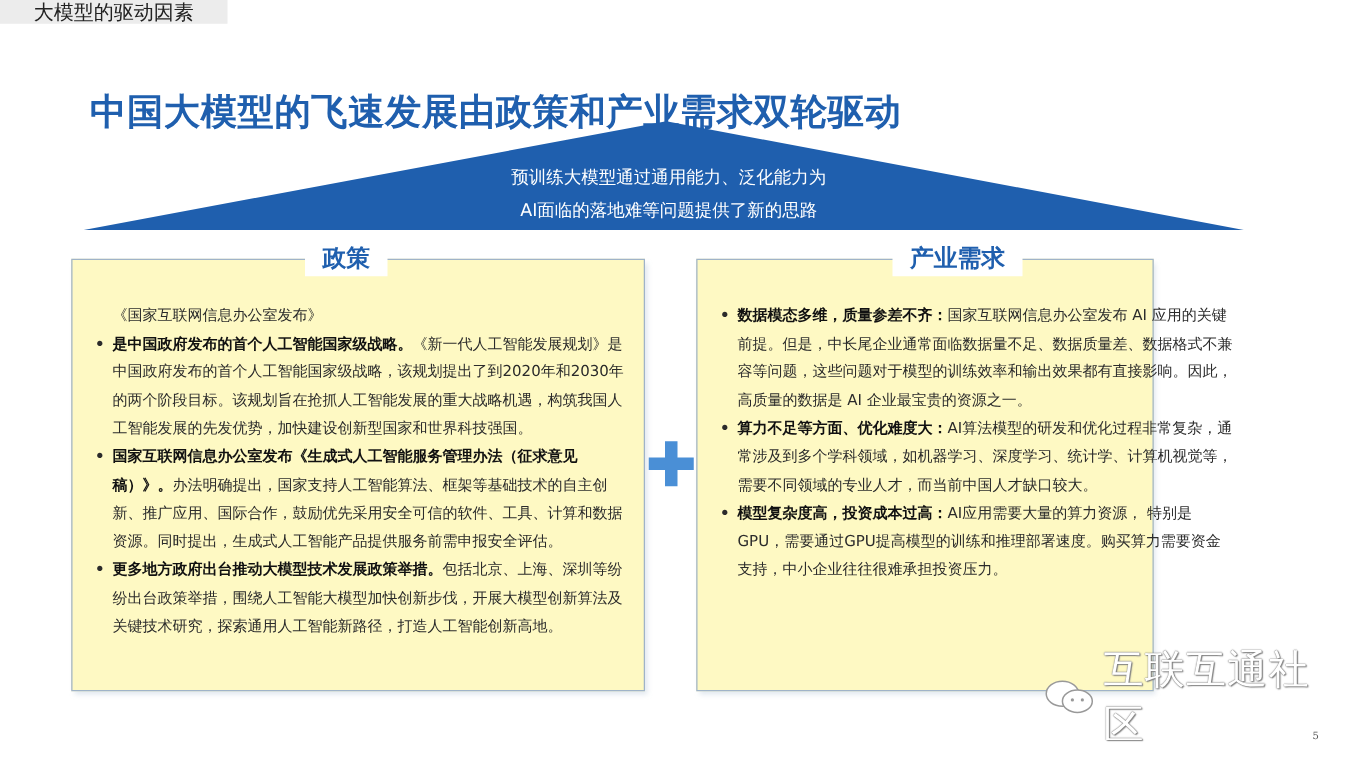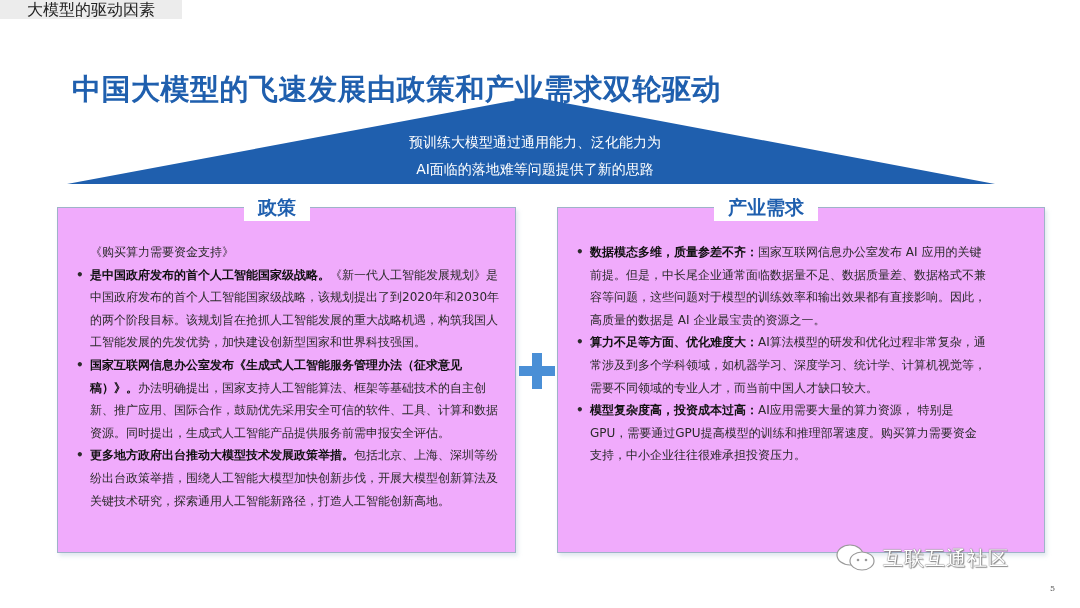--- a/index.html
+++ b/index.html
@@ -18,25 +18,25 @@
     .roof { position: absolute; left: 0; top: 0; width: 1080px; height: 200px; }
     .roof-text {
       position: absolute; left: 300px; width: 470px; text-align: center;
       color: #ffffff; font-weight: normal; font-size: 14px; line-height: 25px;
     }
     .roof-text.l1 { top: 130px; }
     .roof-text.l2 { top: 157px; }
 
     .panel {
       position: absolute; top: 207px; height: 346px;
-      border: 1.5px solid #9fb3c8; background: #f0abfc;
+      border: 1.5px solid #9fb3c8; background: #fef9c3;
       box-shadow: 2px 3px 4px rgba(170, 190, 210, 0.35);
     }
     .panel.left { left: 57px; width: 459px; }
-    .panel.right { left: 557px; width: 488px; }
+    .panel.right { left: 557px; width: 366px; }
     .panel-title {
       position: absolute; top: -15px; background: #ffffff; padding: 0 14px;
       color: #1f5fae; font-size: 19px; font-weight: bold; line-height: 28px; white-space: nowrap;
     }
     .panel.left .panel-title { left: 186px; }
     .panel.right .panel-title { left: 156px; }
 
     .panel-body { position: absolute; top: 33px; font-size: 12px; line-height: 22.6px; color: #2b2b2b; }
     .panel.left .panel-body { left: 18px; width: 432px; }
     .panel.right .panel-body { left: 18px; width: 410px; }
@@ -46,21 +46,21 @@
     .bullet { position: relative; padding-left: 14px; }
     .bullet .dot { position: absolute; left: 0; top: 0; font-weight: bold; }
     .bullet b { font-weight: bold; color: #111; }
 
     .plus { position: absolute; left: 519px; top: 353px; width: 36px; height: 36px; }
     .plus .h { position: absolute; left: 0; top: 13px; width: 36px; height: 10px; background: #4a8fd6; }
     .plus .v { position: absolute; left: 13px; top: 0; width: 10px; height: 36px; background: #4a8fd6; }
 
     .watermark {
       position: absolute; left: 835px; top: 540px; height: 36px; display: flex; align-items: center;
-      color: #ffffff; font-size: 20px; letter-spacing: 1px;
+      color: #ffffff; font-size: 32px; letter-spacing: 1px;
       text-shadow: 0 0 1px #777, 0 0 1px #777, 1px 1px 1px #888;
       font-family: Liberation Serif, serif;
     }
     .watermark svg { margin-right: 6px; }
     .page-num { position: absolute; left: 1050px; top: 584px; font-size: 8px; color: #555; font-family: "DejaVu Serif", serif; }
   </style>
 </head>
 <body>
 
 <div class="section-tag">大模型的驱动因素</div>
@@ -68,21 +68,21 @@
 
 <svg class="roof" viewBox="0 0 1080 200" width="1080" height="200">
   <polygon points="533,97 995,184 67,184" fill="#1f5fae"></polygon>
 </svg>
 <div class="roof-text l1">预训练大模型通过通用能力、泛化能力为</div>
 <div class="roof-text l2">AI面临的落地难等问题提供了新的思路</div>
 
 <div class="panel left">
   <div class="panel-title">政策</div>
   <div class="panel-body">
-    <div class="plain">《购买算力需要资金支持》</div>
+    <div class="plain">《国家互联网信息办公室发布》</div>
     <div class="bullet">
       <span class="dot">•</span><b>是中国政府发布的首个人工智能国家级战略。</b><span>《新一代人工智能发展规划》是中国政府发布的首个人工智能国家级战略，该规划提出了到2020年和2030年的两个阶段目标。该规划旨在抢抓人工智能发展的重大战略机遇，构筑我国人工智能发展的先发优势，加快建设创新型国家和世界科技强国。</span>
     </div>
     <div class="bullet">
       <span class="dot">•</span><b>国家互联网信息办公室发布《生成式人工智能服务管理办法（征求意见稿）》。</b><span>办法明确提出，国家支持人工智能算法、框架等基础技术的自主创新、推广应用、国际合作，鼓励优先采用安全可信的软件、工具、计算和数据资源。同时提出，生成式人工智能产品提供服务前需申报安全评估。</span>
     </div>
     <div class="bullet">
       <span class="dot">•</span><b>更多地方政府出台推动大模型技术发展政策举措。</b><span>包括北京、上海、深圳等纷纷出台政策举措，围绕人工智能大模型加快创新步伐，开展大模型创新算法及关键技术研究，探索通用人工智能新路径，打造人工智能创新高地。</span>
     </div>
   </div>

